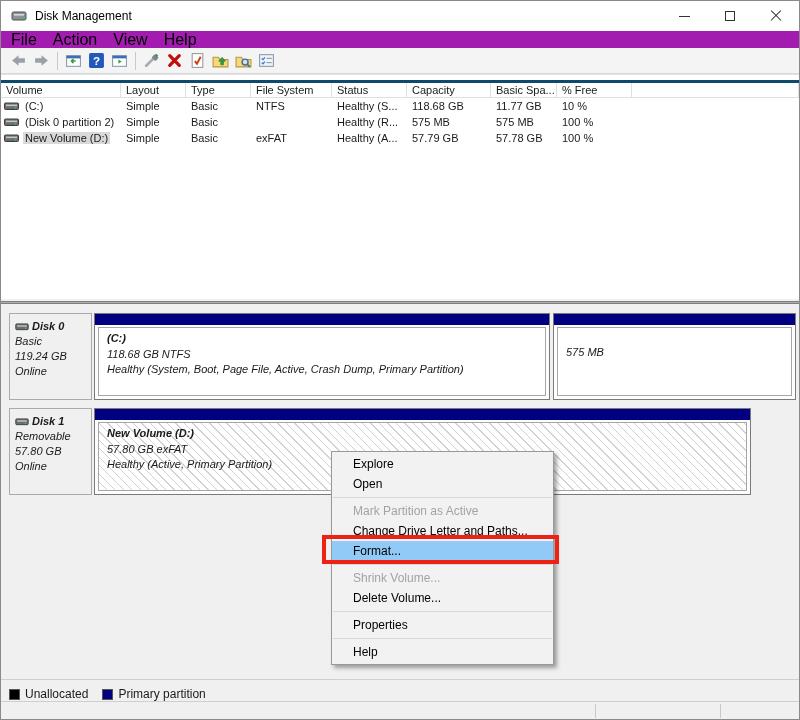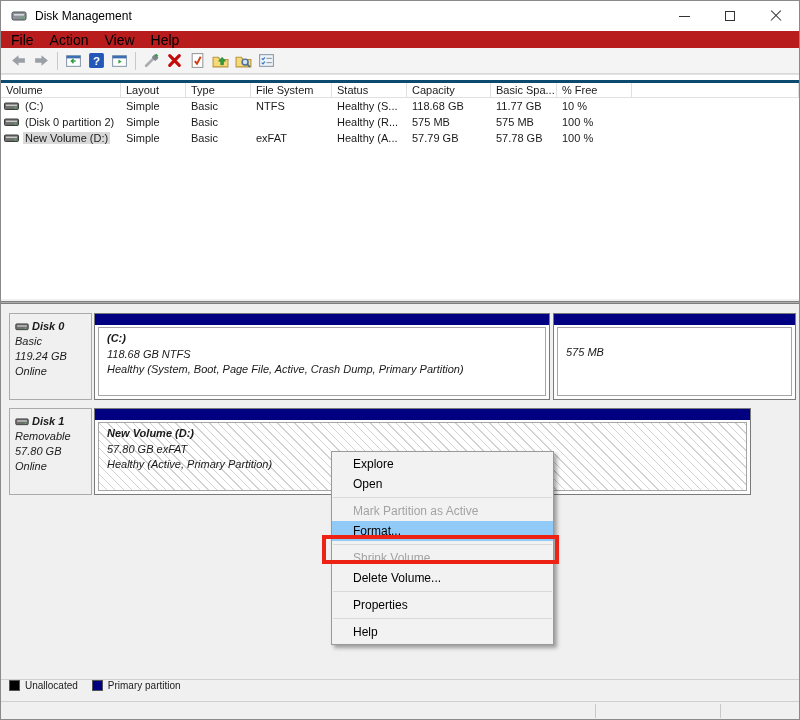--- a/index.html
+++ b/index.html
@@ -16,21 +16,21 @@
   .titlebar .title { margin-left:8px; font-size:12px; color:#000; }
   .win-controls { position:absolute; right:0; top:0; height:30px; display:flex; }
   .win-btn { width:46px; height:30px; display:flex; align-items:center; justify-content:center; }
   .glyph-min { width:11px; height:1px; background:#333; display:block; }
   .glyph-max { width:10px; height:10px; border:1px solid #333; display:block; }
   .glyph-close { position:relative; width:12px; height:12px; display:block; }
   .glyph-close::before, .glyph-close::after { content:""; position:absolute; left:-1px; top:5px; width:14px; height:1.4px; background:#333; }
   .glyph-close::before { transform:rotate(45deg); }
   .glyph-close::after { transform:rotate(-45deg); }
   
-  .menubar { position:absolute; top:30px; left:0; width:100%; height:17px; background:#b91c1c; display:flex; align-items:center; font-size:14px; }
+  .menubar { position:absolute; top:30px; left:0; width:100%; height:17px; background:#a21caf; display:flex; align-items:center; font-size:16px; }
   .menubar .mitem { padding:0 8px; color:#000; }
   .menubar .mitem:first-child { padding-left:10px; }
   
   .toolbar { position:absolute; top:47px; left:0; width:100%; height:26px; background:#f4f4f4; border-bottom:1px solid #d9d9d9; display:flex; align-items:center; padding-left:6px; }
   .tbtn { width:22px; height:22px; display:flex; align-items:center; justify-content:center; margin-right:1px; }
   .tsep { width:1px; height:18px; background:#c9c9c9; margin:0 4px; }
   
   .listpane { position:absolute; top:73px; left:0; width:100%; height:225px; background:#ffffff; border-top:1px solid #e3e3e3; padding-top:5px; }
   .vt-header, .vt-row { display:grid; grid-template-columns:120px 65px 65px 81px 75px 84px 66px 75px 1fr; font-size:11px; }
   .vt-header { height:18px; border-top:3px solid #0c4a6e; border-bottom:1px solid #e0e0e0; align-items:center; }
@@ -48,21 +48,21 @@
   .disk-row { position:absolute; left:0; width:100%; height:87px; }
   .disk-label { position:absolute; left:8px; top:0; width:83px; height:87px; background:#f0f0f0; border:1px solid #ababab; padding:5px 0 0 5px; font-size:11px; line-height:15px; }
   .disk-label .dname { display:flex; align-items:center; gap:3px; font-weight:bold; }
   .partition { position:absolute; top:0; height:87px; border:1px solid #7a7a7a; background:#fdfdfd; }
   .pt-band { height:11px; width:100%; }
   .pt-body { position:absolute; left:3px; right:3px; top:13px; bottom:3px; border:1px solid #a6a6a6; background:#ffffff; padding:3px 8px; font-size:11px; line-height:15.5px; white-space:nowrap; overflow:hidden; }
   .pt-body.hatched { background:repeating-linear-gradient(45deg,#ffffff 0 5px,#d2d2d2 5px 6px); }
   .pt-title { font-weight:bold; }
   .pt-body.centered { padding-top:17px; }
   
-  .legendbar { position:absolute; top:678px; left:0; width:100%; height:23px; background:#f0f0f0; border-top:1px solid #cfcfcf; border-bottom:1px solid #cfcfcf; display:flex; align-items:flex-start; padding-left:8px; font-size:10px; gap:14px; }
+  .legendbar { position:absolute; top:678px; left:0; width:100%; height:23px; background:#f0f0f0; border-top:1px solid #cfcfcf; border-bottom:1px solid #cfcfcf; display:flex; align-items:flex-end; padding-left:8px; font-size:12px; gap:14px; }
   .legend-item { display:flex; align-items:center; gap:5px; }
   .swatch { width:11px; height:11px; border:1px solid #555; display:inline-block; }
   .statusbar { position:absolute; top:701px; left:0; width:100%; height:18px; background:#f0f0f0; }
   .statusbar .vline { position:absolute; top:2px; bottom:2px; width:1px; background:#c8c8c8; }
   
   .ctxmenu { position:absolute; left:330px; top:450px; width:223px; background:#f2f2f2; border:1px solid #999999; box-shadow:3px 3px 4px rgba(0,0,0,0.35); z-index:10; padding:2px 0; font-size:12px; }
   .ctx-item { height:20px; line-height:20px; padding-left:21px; color:#000; white-space:nowrap; }
   .ctx-item.disabled { color:#a3a3a3; }
   .ctx-item.highlight { background:#91c9f7; }
   .ctx-sep { height:1px; background:#d9d9d9; margin:3px 1px; }
@@ -324,20 +324,21 @@
   <div class="statusbar">
     <span class="vline" style="left:594px;"></span>
     <span class="vline" style="left:719px;"></span>
   </div>
 
   <div class="ctxmenu">
     <div class="ctx-item">Explore</div>
     <div class="ctx-item">Open</div>
     <div class="ctx-sep"></div>
     <div class="ctx-item disabled">Mark Partition as Active</div>
+    <div class="ctx-item">Change Drive Letter and Paths...</div>
     <div class="ctx-item highlight">Format...</div>
     <div class="ctx-sep"></div>
     <div class="ctx-item disabled">Shrink Volume...</div>
     <div class="ctx-item">Delete Volume...</div>
     <div class="ctx-sep"></div>
     <div class="ctx-item">Properties</div>
     <div class="ctx-sep"></div>
     <div class="ctx-item">Help</div>
   </div>
 

